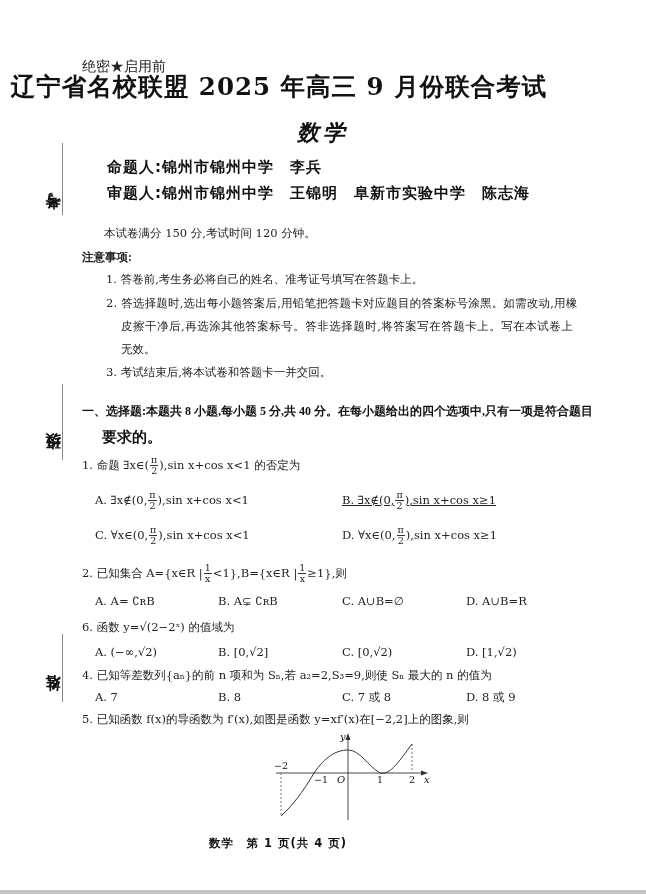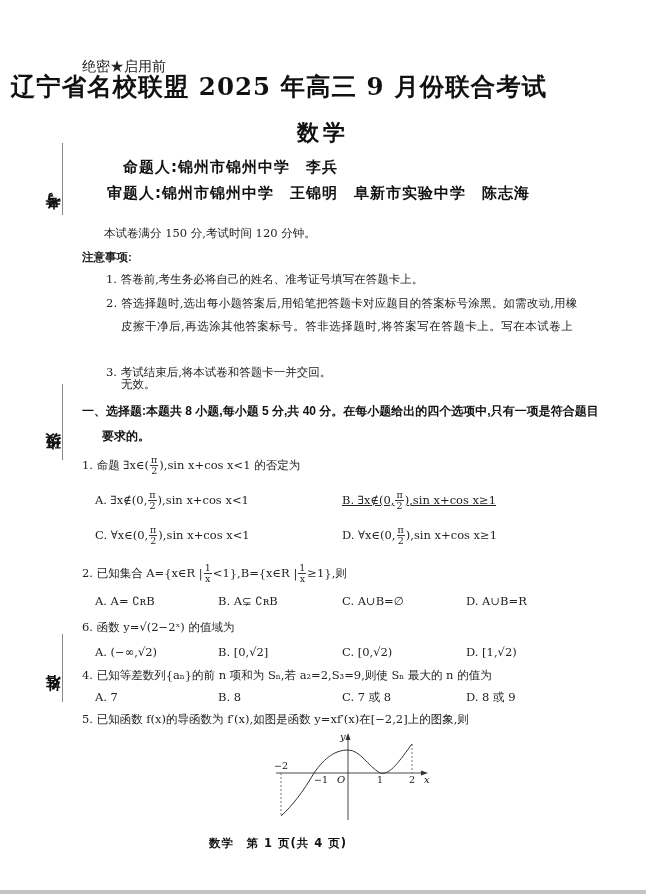--- a/index.html
+++ b/index.html
@@ -1,58 +1,58 @@
 <!DOCTYPE html>
 <html><head>
 <meta charset="utf-8">
 <style>
   html,body{margin:0;padding:0;background:#fff;}
   body{width:646px;height:894px;position:relative;overflow:hidden;font-family:"DejaVu Serif","Liberation Serif",serif;color:#111;}
   .abs{position:absolute;white-space:nowrap;}
   .secret{left:82px;top:58px;font-size:14px;color:#222;}
   .title{left:0;width:558px;text-align:center;top:70px;font-size:24.5px;font-weight:bold;letter-spacing:1px;font-family:"DejaVu Serif",serif;}
-  .subject{left:0;width:646px;text-align:center;top:118px;font-size:22px;font-weight:bold;letter-spacing:4px;}
+  .subject{left:0;width:646px;text-align:center;top:118px;font-size:22px;font-weight:bold;letter-spacing:4px;font-style:italic;}
   .author{left:107px;font-size:15px;font-weight:bold;font-family:"DejaVu Sans",sans-serif;letter-spacing:1px;}
   .small{font-size:11.5px;color:#222;}
-  .bold{font-weight:bold;font-family:Liberation Sans, sans-serif;}
+  .bold{font-weight:bold;font-family:Liberation Serif, serif;}
   .side-label{position:absolute;left:44px;font-size:15px;font-weight:bold;font-family:"DejaVu Sans",sans-serif;writing-mode:vertical-rl;transform:rotate(180deg);letter-spacing:2px;}
   .vline{position:absolute;left:62px;width:1px;background:#888;}
   .opt{font-size:11.5px;color:#222;}
   .footer{left:0;width:556px;text-align:center;top:836px;font-size:11.5px;font-weight:bold;font-family:"DejaVu Sans",sans-serif;letter-spacing:1px;}
   .bottom-bar{position:absolute;left:0;top:890px;width:646px;height:4px;background:#c4c4c4;}
   .frac{display:inline-block;vertical-align:middle;text-align:center;font-size:9.5px;line-height:10px;margin:0 1px;}
   .frac span{display:block;}
   .frac .num{border-bottom:1px solid #333;padding:0 1px;}
 </style>
 </head>
 <body>
 
 <div class="abs secret">绝密★启用前</div>
 <div class="abs title">辽宁省名校联盟 2025 年高三 9 月份联合考试</div>
 <div class="abs subject">数学</div>
-<div class="abs author" style="top:158px;margin-left:16px;">命题人:锦州市锦州中学　李兵</div>
+<div class="abs author" style="top:158px;">命题人:锦州市锦州中学　李兵</div>
 <div class="abs author" style="top:184px;">审题人:锦州市锦州中学　王锦明　阜新市实验中学　陈志海</div>
 
 <div class="vline" style="top:143px;height:72px;"></div>
 <div class="side-label" style="top:218px;">考号</div>
 <div class="vline" style="top:384px;height:76px;"></div>
 <div class="side-label" style="top:458px;">班级</div>
 <div class="vline" style="top:634px;height:68px;"></div>
 <div class="side-label" style="top:700px;">姓名</div>
 
 <div class="abs small" style="left:104px;top:226px;">本试卷满分 150 分,考试时间 120 分钟。</div>
 <div class="abs small bold" style="left:82px;top:250px;">注意事项:</div>
 <div class="abs small" style="left:106px;top:272px;">1. 答卷前,考生务必将自己的姓名、准考证号填写在答题卡上。</div>
 <div class="abs small" style="left:106px;top:296px;letter-spacing:0.2px;">2. 答选择题时,选出每小题答案后,用铅笔把答题卡对应题目的答案标号涂黑。如需改动,用橡</div>
 <div class="abs small" style="left:121px;top:319px;letter-spacing:0.5px;">皮擦干净后,再选涂其他答案标号。答非选择题时,将答案写在答题卡上。写在本试卷上</div>
-<div class="abs small" style="left:121px;top:342px;margin-top:35px;">无效。</div>
+<div class="abs small" style="left:121px;top:342px;">无效。</div>
 <div class="abs small" style="left:106px;top:365px;">3. 考试结束后,将本试卷和答题卡一并交回。</div>
 
 <div class="abs bold" style="left:82px;top:403px;font-size:12px;">一、选择题:本题共 8 小题,每小题 5 分,共 40 分。在每小题给出的四个选项中,只有一项是符合题目</div>
-<div class="abs bold" style="left:102px;top:428px;font-size:12px;">要求的。</div>
+<div class="abs bold" style="left:102px;top:428px;font-size:15px;">要求的。</div>
 
 <div class="abs opt" style="left:82px;top:455px;">
   <span>1. 命题 ∃x∈</span><span>(</span><span class="frac"><span class="num">π</span><span>2</span></span><span>)</span><span>,sin x+cos x&lt;1 的否定为</span>
 </div>
 <div class="abs opt" style="left:95px;top:490px;">
   <span>A. ∃x∉</span><span>(0,</span><span class="frac"><span class="num">π</span><span>2</span></span><span>)</span><span>,sin x+cos x&lt;1</span>
 </div>
 <div class="abs opt" style="left:342px;top:490px;text-decoration:underline;">
   <span>B. ∃x∉</span><span>(0,</span><span class="frac"><span class="num">π</span><span>2</span></span><span>)</span><span>,sin x+cos x≥1</span>
 </div>

